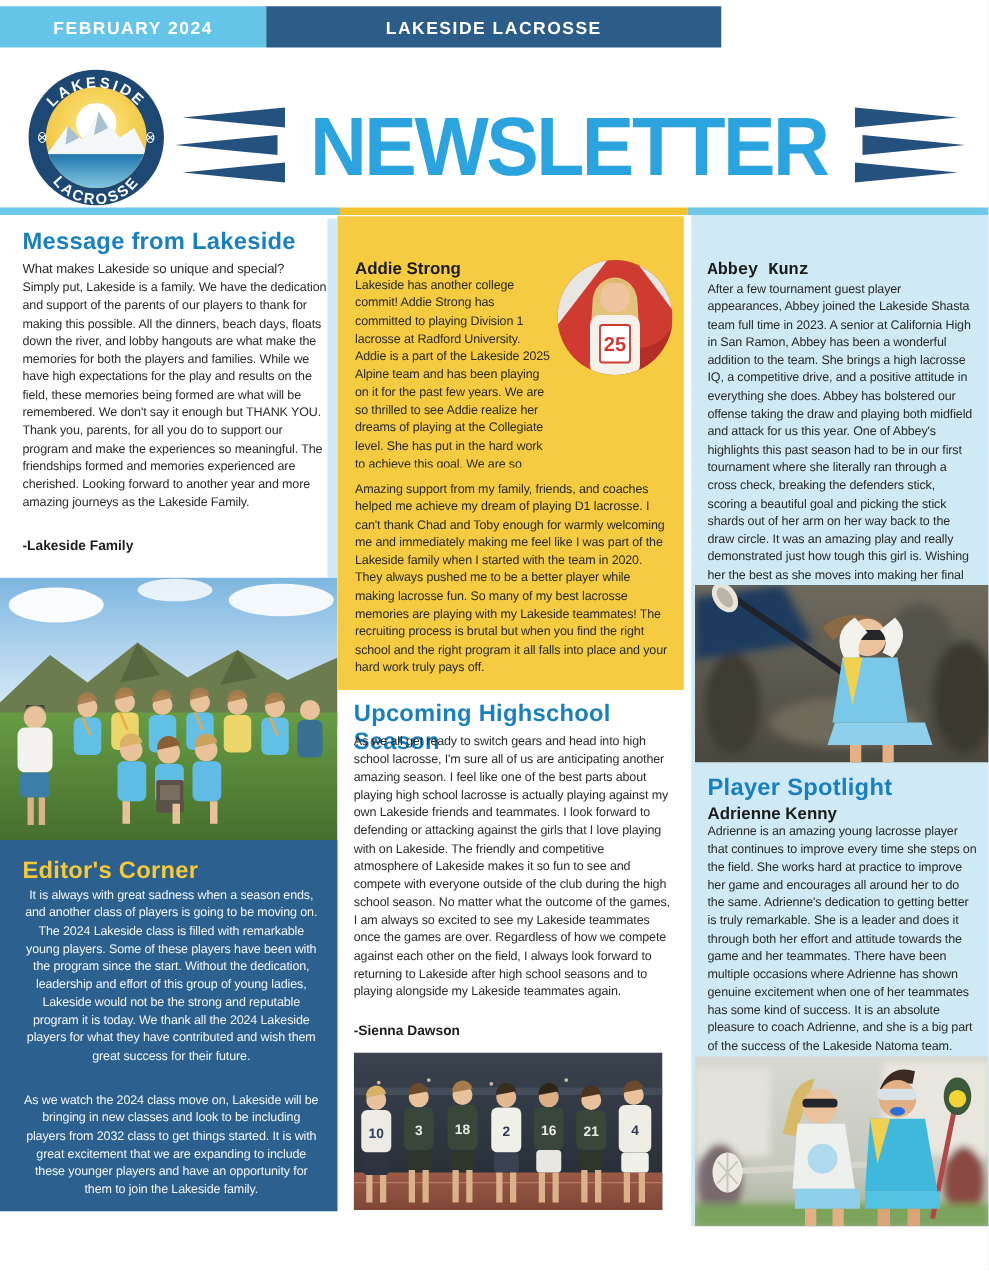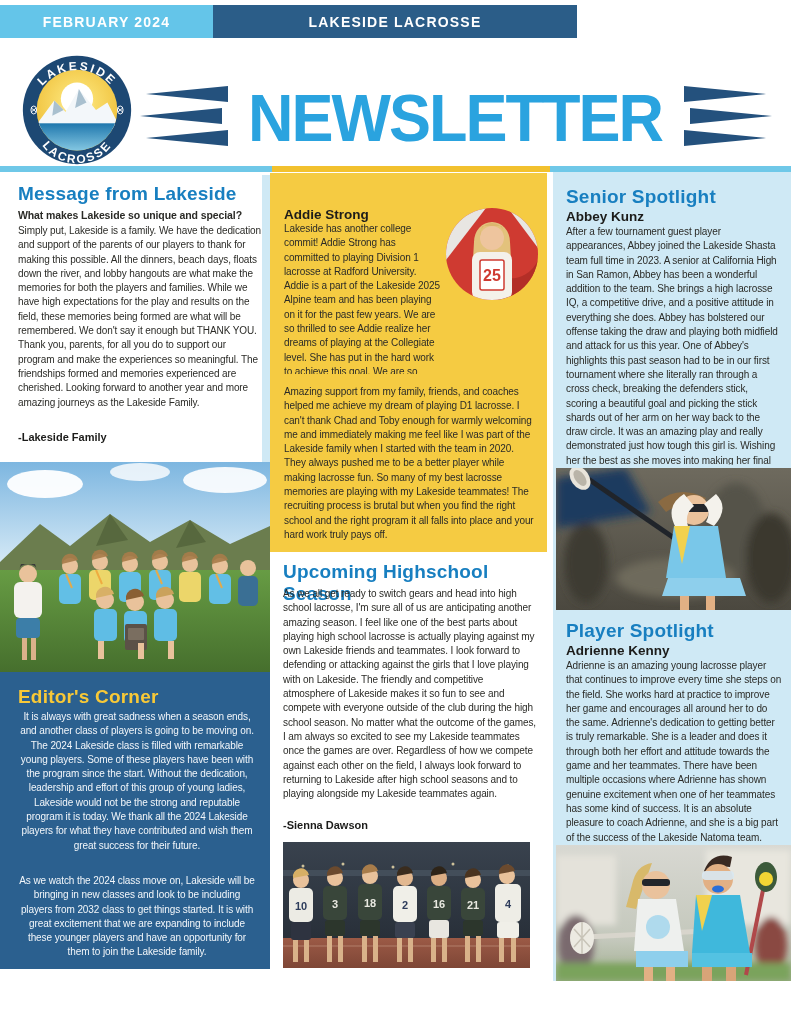--- a/index.html
+++ b/index.html
@@ -105,21 +105,21 @@
   <div class="abs wedge wedge-r" style="top:108px;left:690px;"></div>
   <div class="abs wedge wedge-r" style="top:130px;left:684px;"></div>
 
   <div class="abs rule" style="left:0;width:272px;background:#6fc8e8;"></div>
   <div class="abs rule" style="left:272px;width:278px;background:#f2c12e;"></div>
   <div class="abs rule" style="left:550px;width:241px;background:#6fc8e8;"></div>
 
   <div class="abs divider"></div>
 
   <div class="abs h-blue" style="top:183px;left:18px;width:250px;">Message from Lakeside</div>
-  <div class="abs body-txt" style="top:208px;left:18px;width:250px;font-weight:bold;font-size:10.5px;">What makes Lakeside so unique and special?</div>
+  <div class="abs body-txt" style="top:208px;left:18px;width:250px;font-weight:normal;font-size:10.5px;">What makes Lakeside so unique and special?</div>
   <div class="abs body-txt" style="top:224px;left:18px;width:246px;height:202px;">Simply put, Lakeside is a family. We have the dedication and support of the parents of our players to thank for making this possible. All the dinners, beach days, floats down the river, and lobby hangouts are what make the memories for both the players and families. While we have high expectations for the play and results on the field, these memories being formed are what will be remembered. We don't say it enough but THANK YOU. Thank you, parents, for all you do to support our program and make the experiences so meaningful. The friendships formed and memories experienced are cherished. Looking forward to another year and more amazing journeys as the Lakeside Family.</div>
   <div class="abs sig" style="top:431px;left:18px;">-Lakeside Family</div>
 
   <svg class="abs photo" style="top:462px;left:0;" width="270" height="210" viewBox="0 0 270 210" preserveAspectRatio="none">
     <defs>
       <linearGradient id="skyA" x1="0" y1="0" x2="0" y2="1">
         <stop offset="0%" stop-color="#7db6e0"></stop>
           <stop offset="100%" stop-color="#dcedf8"></stop>
       </linearGradient>
       <linearGradient id="grassA" x1="0" y1="0" x2="0" y2="1">
@@ -319,22 +319,21 @@
         <rect x="159" y="96" width="5" height="24"></rect>
       <rect x="182" y="94" width="5" height="26"></rect>
         <rect x="193" y="94" width="5" height="26"></rect>
       <rect x="216" y="96" width="5" height="24"></rect>
         <rect x="228" y="96" width="5" height="24"></rect>
       </g>
   </svg>
 
   <div class="abs right-panel"></div>
 
-  <div class="abs h-blue" style="top:186px;left:566px;width:210px;">Senior Spotlight</div>
-  <div class="abs name" style="top:209px;left:566px;">Abbey Kunz</div>
+  <div class="abs name" style="top:209px;left:566px;font-family:Liberation Mono, monospace;">Abbey Kunz</div>
   <div class="abs body-txt" style="top:225px;left:566px;width:216px;height:240px;">After a few tournament guest player appearances, Abbey joined the Lakeside Shasta team full time in 2023. A senior at California High in San Ramon, Abbey has been a wonderful addition to the team. She brings a high lacrosse IQ, a competitive drive, and a positive attitude in everything she does. Abbey has bolstered our offense taking the draw and playing both midfield and attack for us this year. One of Abbey's highlights this past season had to be in our first tournament where she literally ran through a cross check, breaking the defenders stick, scoring a beautiful goal and picking the stick shards out of her arm on her way back to the draw circle. It was an amazing play and really demonstrated just how tough this girl is. Wishing her the best as she moves into making her final decisions on college and pursuing her dreams.</div>
 
   <svg class="abs photo" style="top:468px;left:556px;" width="235" height="142" viewBox="0 0 235 142" preserveAspectRatio="none">
     <defs>
       <filter id="blurD">
           <feGaussianBlur stdDeviation="4"></feGaussianBlur>
         </filter>
       <linearGradient id="bgD" x1="0" y1="0" x2="0" y2="1">
         <stop offset="0%" stop-color="#6e6a5e"></stop>
           <stop offset="100%" stop-color="#4b483f"></stop>

